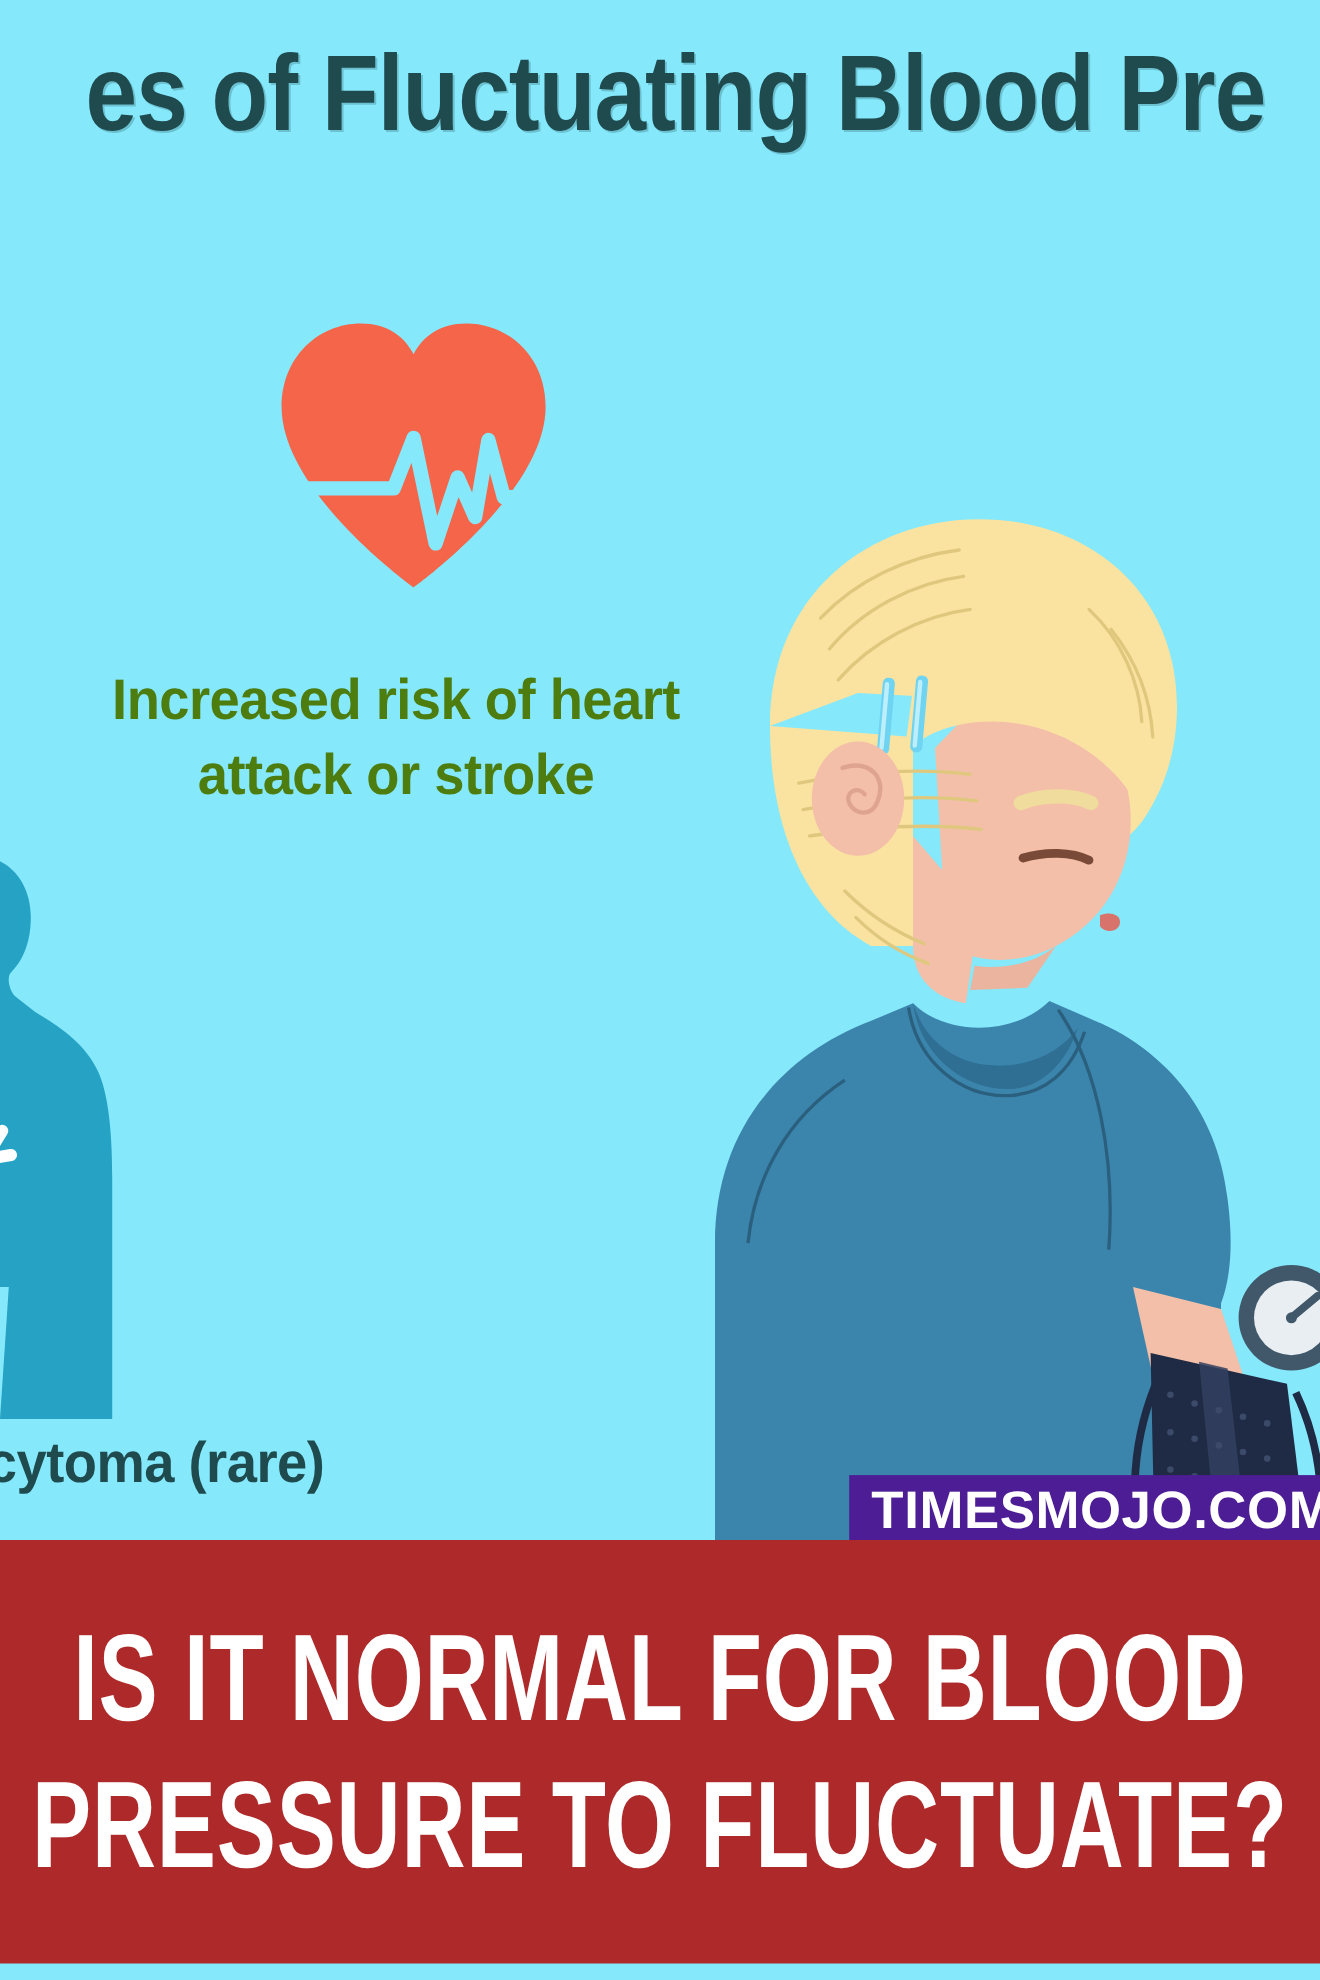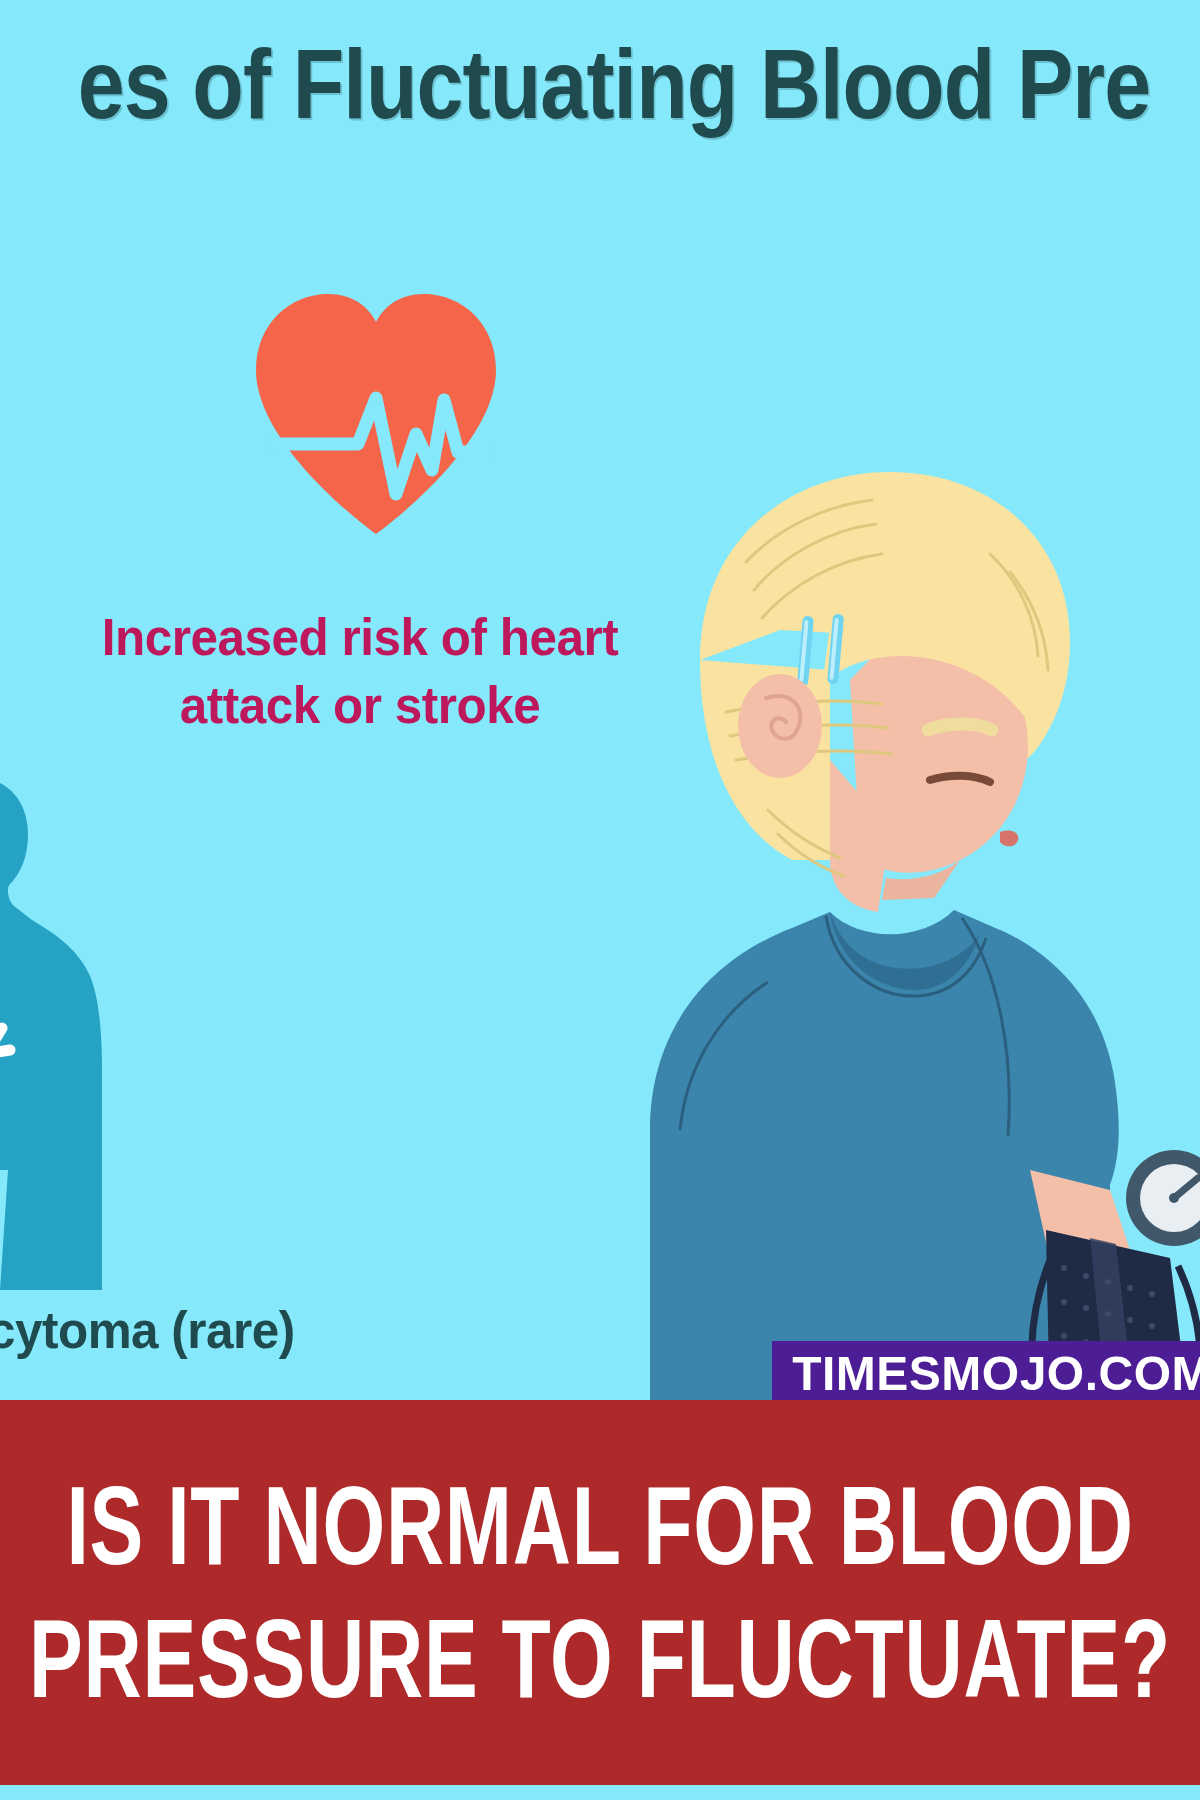--- a/index.html
+++ b/index.html
@@ -55,21 +55,21 @@
   }
   #heart-wrap svg { display: block; width: 100%; height: 100%; }
 
   
   #heart-caption {
     position: absolute;
     left: 40px;
     top: 604px;
     width: 640px;
     text-align: center;
-    color: #be185d;
+    color: #4d7c0f;
     font-family: "Liberation Sans Narrow", "Liberation Sans", sans-serif;
     font-weight: bold;
     font-size: 52px;
     line-height: 1.3;
     letter-spacing: -0.5px;
   }
   #heart-caption .ln { display: block; transform: scaleX(0.95); }
 
   
   #body-figure {

